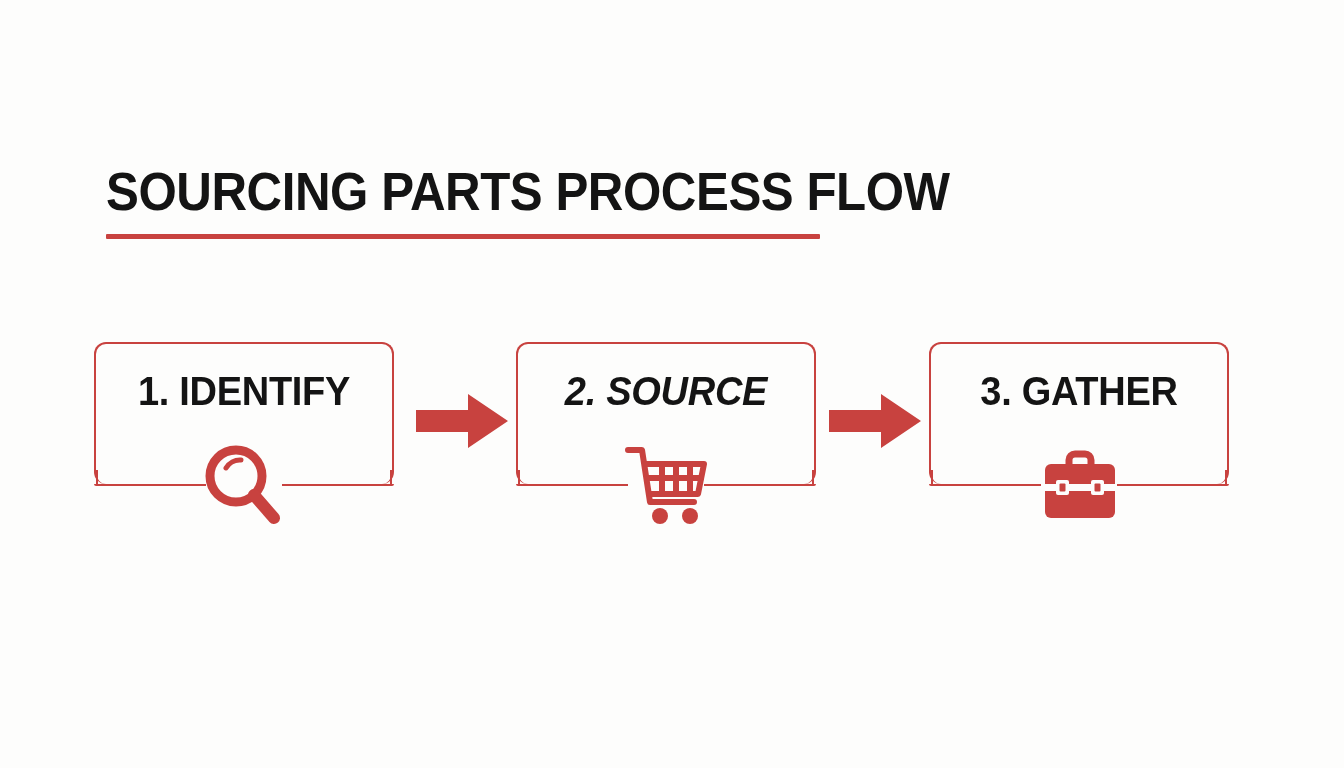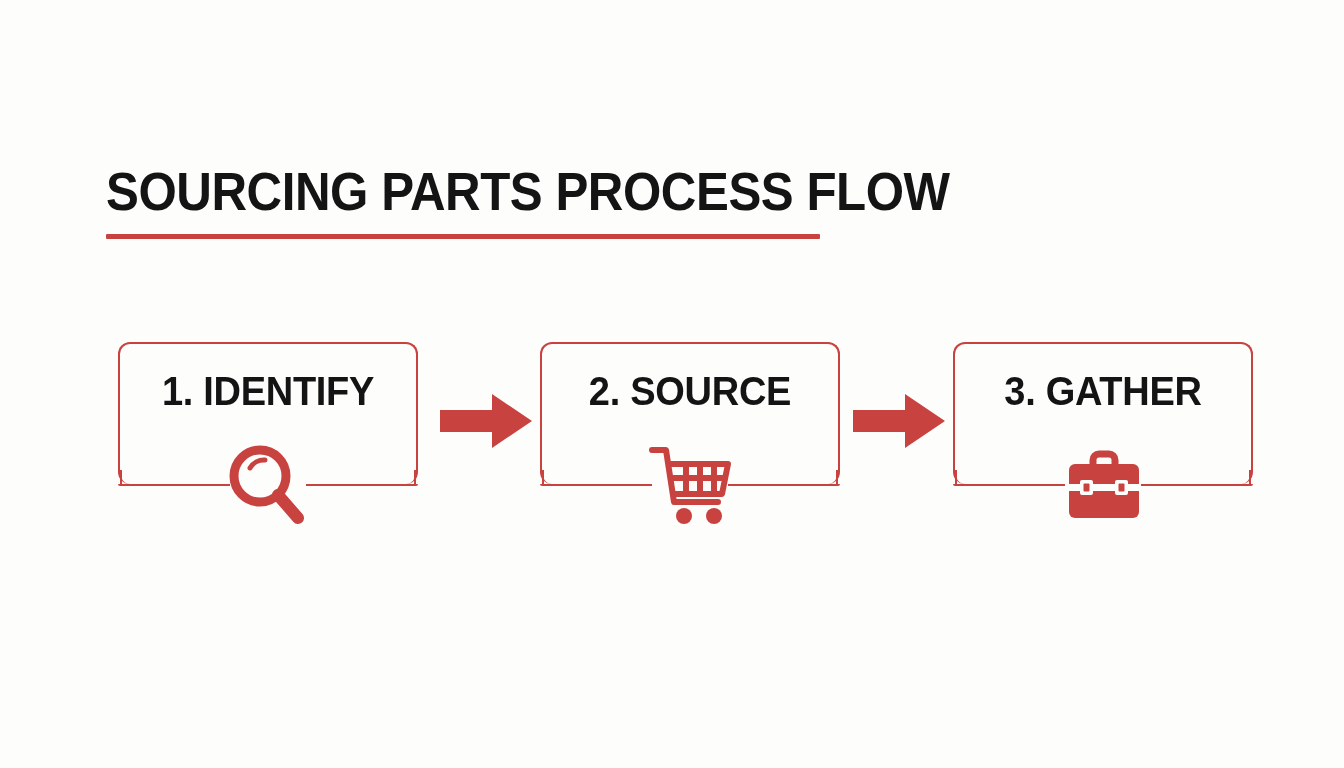--- a/index.html
+++ b/index.html
@@ -37,36 +37,36 @@
     margin-top: 14px;
     width: 714px;
     height: 5px;
     background: #c8423f;
     border-radius: 1px;
   }
 
   
   .flow-row {
     position: absolute;
-    left: 118px;
+    left: 94px;
     top: 342px;
     width: 1140px;
     height: 180px;
     padding-left: 40px;
   }
 
   .step-box {
     position: absolute;
     top: 0;
     width: 300px;
     height: 142px;
     box-sizing: border-box;
   }
   .step-box.s1 { left: 0px; }
-  .step-box.s2 { left: 422px; }
+  .step-box.s2 { left: 422px; font-style: italic; }
   .step-box.s3 { left: 835px; text-decoration: underline; }
 
   
   .frame {
     position: absolute;
     left: 0; top: 0;
     width: 300px;
     height: 142px;
     box-sizing: border-box;
     border: 2px solid #c8423f;

